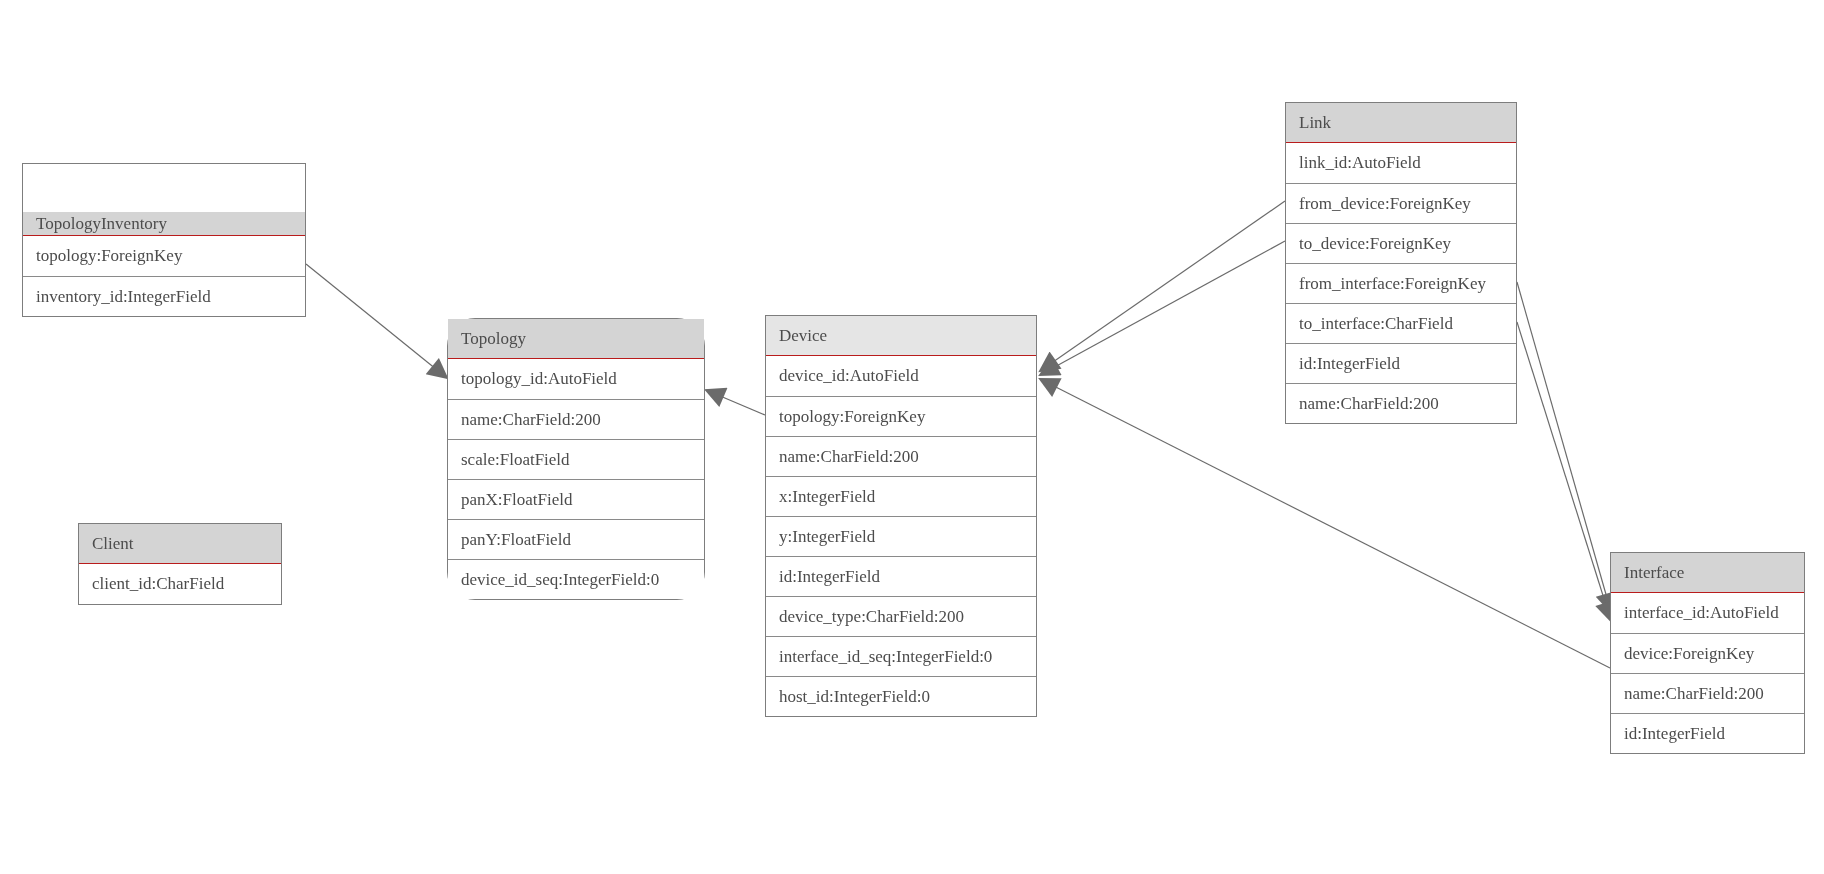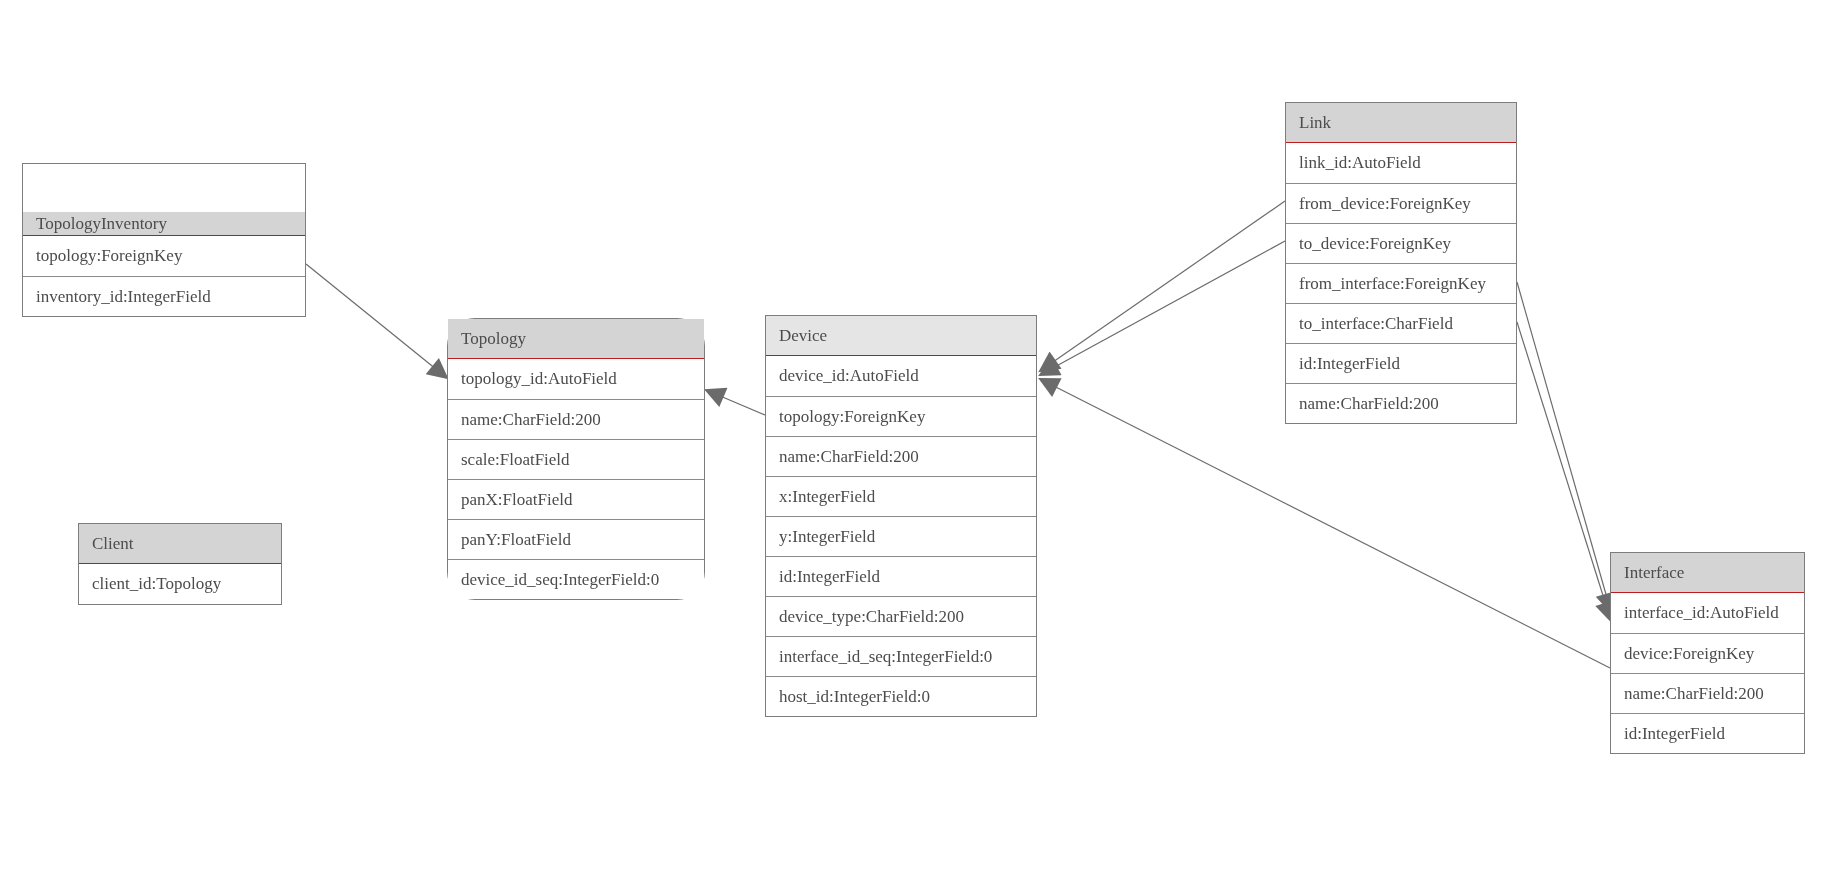--- a/index.html
+++ b/index.html
@@ -73,21 +73,21 @@
       <line x1="1517" y1="322" x2="1611" y2="621" stroke="#6b6b6b" stroke-width="1.2" marker-end="url(#arrowhead)"></line>
       <line x1="1610" y1="668" x2="1040" y2="379" stroke="#6b6b6b" stroke-width="1.2" marker-end="url(#arrowhead)"></line>
     </svg>
     <div class="entity" style="left: 22px; top: 163px; width: 284px;">
       <div class="entity-header" style="height: 24px; background: rgb(212, 212, 212); margin-top: 48px;">TopologyInventory</div>
       <div class="entity-row" style="height: 40px;">topology:ForeignKey</div>
       <div class="entity-row" style="height: 40px;">inventory_id:IntegerField</div>
     </div>
     <div class="entity" style="left: 78px; top: 523px; width: 204px;">
       <div class="entity-header" style="height: 40px; background: rgb(212, 212, 212);">Client</div>
-      <div class="entity-row" style="height: 40px;">client_id:Topology</div>
+      <div class="entity-row" style="height: 40px;">client_id:CharField</div>
     </div>
     <div class="entity" style="left: 447px; top: 318px; width: 258px; border-radius: 28px;">
       <div class="entity-header" style="height: 40px; background: rgb(212, 212, 212);">Topology</div>
       <div class="entity-row" style="height: 40px;">topology_id:AutoField</div>
       <div class="entity-row" style="height: 40px;">name:CharField:200</div>
       <div class="entity-row" style="height: 40px;">scale:FloatField</div>
       <div class="entity-row" style="height: 40px;">panX:FloatField</div>
       <div class="entity-row" style="height: 40px;">panY:FloatField</div>
       <div class="entity-row" style="height: 40px;">device_id_seq:IntegerField:0</div>
     </div>

